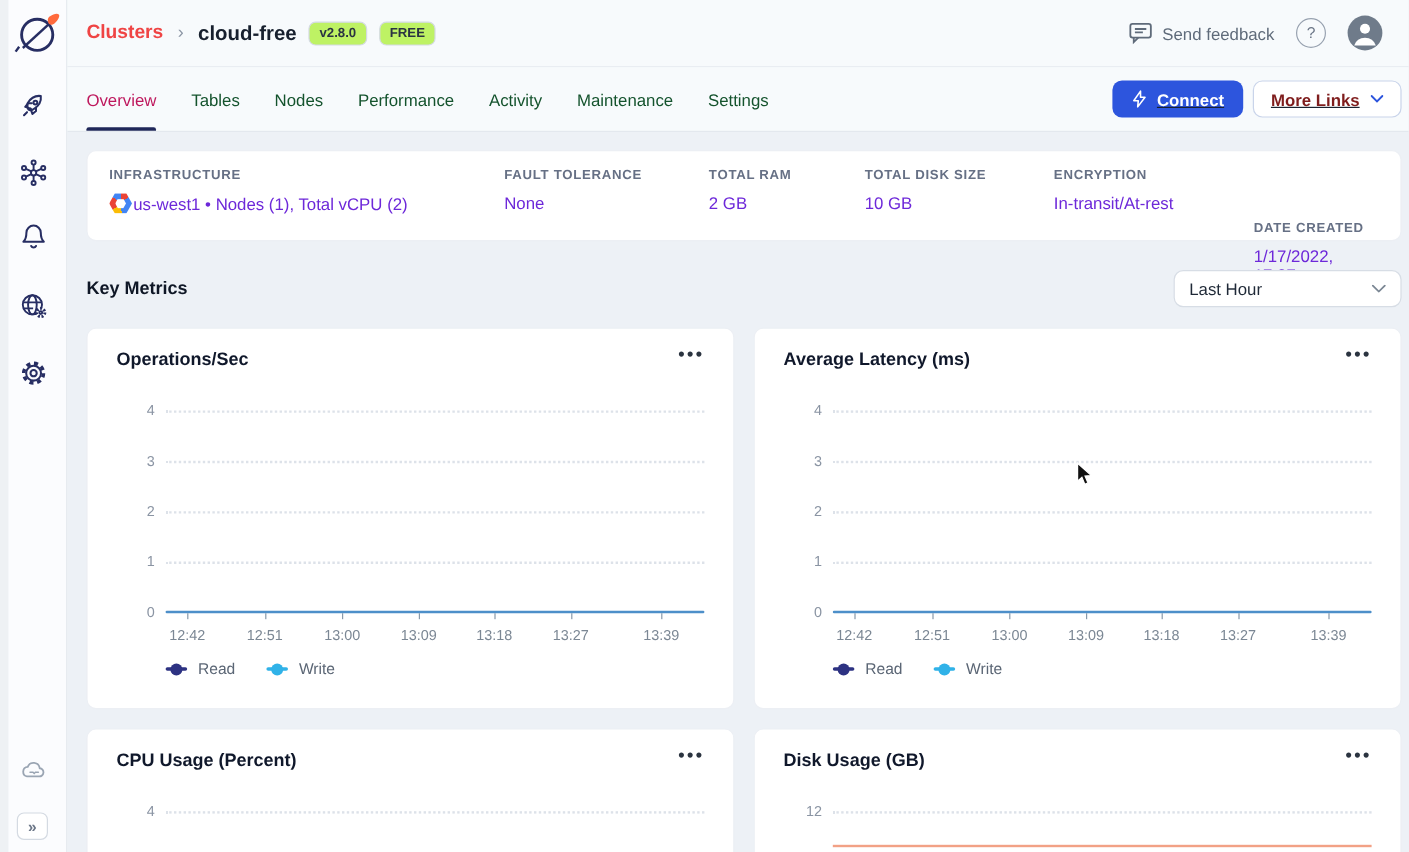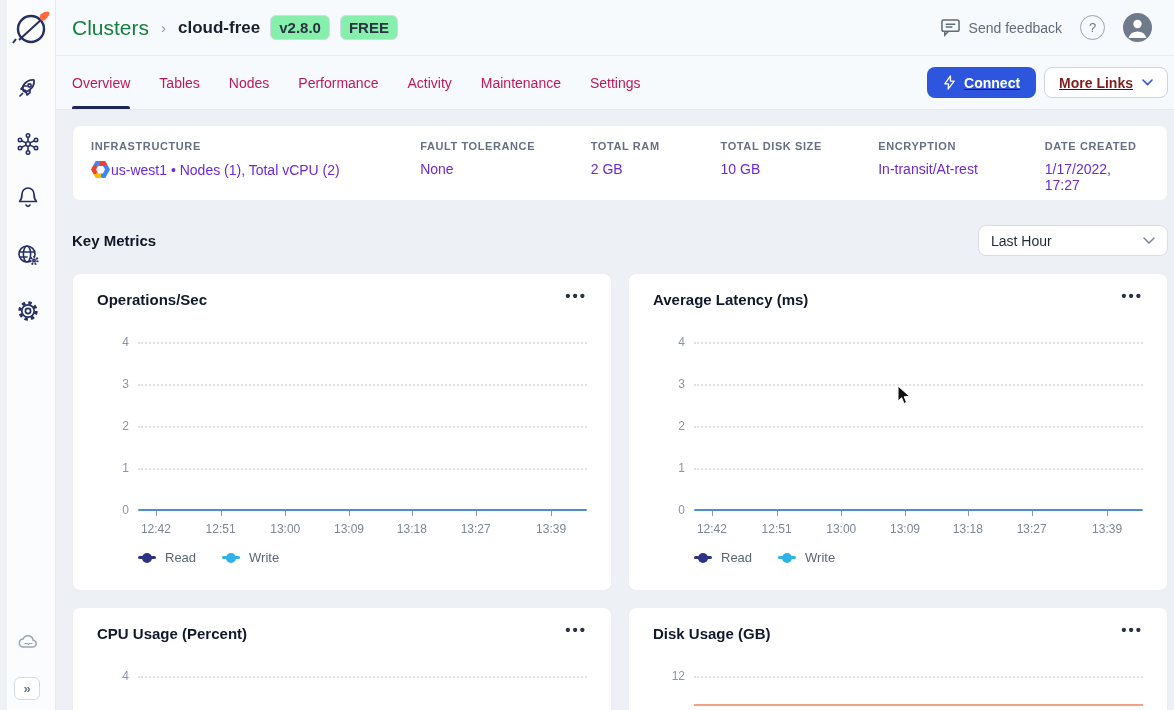--- a/index.html
+++ b/index.html
@@ -13,52 +13,52 @@
   .side-icon { position:absolute; left:16px; width:24px; height:24px; color:#272e63; cursor:pointer; }
   .side-icon svg { width:24px; height:24px; display:block; }
   .icon-rocket { top:76px; } .icon-cluster { top:132px; } .icon-bell { top:185px; }
   .icon-globe { top:243px; } .icon-gear { top:299px; }
   .icon-cloud { top:630px; color:#9aa5b3; }
   .expand-btn { position:absolute; left:14px; top:677px; width:26px; height:23px; border:1px solid #d4dae2; border-radius:6px; background:#fff;
     color:#6b7687; font-size:13px; line-height:21px; text-align:center; cursor:pointer; font-weight:bold; }
 
   
   .header { position:absolute; left:56px; top:0; width:1118px; height:56px; background:#f7fafc; border-bottom:1px solid #e9edf2; display:flex; align-items:center; padding:0 22px 0 16px; }
-  .crumb-root { color:#15803d; font-size:21px; font-weight:normal; cursor:pointer; }
+  .crumb-root { color:#ef4444; font-size:16px; font-weight:bold; cursor:pointer; }
   .crumb-sep { color:#8b95a4; margin:0 12px; font-size:15px; }
   .crumb-cur { color:#17202e; font-size:17px; font-weight:bold; }
-  .badge { display:inline-block; margin-left:10px; border:1px solid #d4dae2; background:#86efac; border-radius:6px; font-size:15px; font-weight:bold; color:#2a3342; padding:3px 8px; }
+  .badge { display:inline-block; margin-left:10px; border:1px solid #d4dae2; background:#bef264; border-radius:6px; font-size:11px; font-weight:bold; color:#2a3342; padding:3px 8px; }
   .hdr-right { margin-left:auto; display:flex; align-items:center; gap:18px; }
   .feedback { display:flex; align-items:center; gap:8px; color:#5f6b7a; font-size:14px; cursor:pointer; }
   .feedback svg { width:21px; height:19px; }
   .help-btn { width:25px; height:25px; border:1.5px solid #98a2b0; border-radius:50%; color:#6b7687; font-size:13px; line-height:22px; text-align:center; cursor:pointer; background:transparent; }
   .avatar { width:29px; height:29px; border-radius:50%; background:#6f7b8a; cursor:pointer; display:flex; align-items:center; justify-content:center; }
   .avatar svg { width:29px; height:29px; }
 
   
   .tabsbar { position:absolute; left:56px; top:56px; width:1118px; height:54px; background:#f7fafc; border-bottom:1px solid #e3e8ee; display:flex; align-items:center; padding:0 6px 0 16px; }
   .tabs { display:flex; gap:29px; height:100%; align-items:center; }
-  .tab { font-size:14px; color:#be185d; cursor:pointer; position:relative; height:100%; display:flex; align-items:center; }
+  .tab { font-size:14px; color:#14532d; cursor:pointer; position:relative; height:100%; display:flex; align-items:center; }
   .tab.active { color:#be185d; }
   .tab.active::after { content:""; position:absolute; left:0; right:0; bottom:0; height:3px; background:#1f2759; border-radius:2px 2px 0 0; }
   .tab-actions { margin-left:auto; display:flex; gap:8px; align-items:center;text-decoration:underline; }
   .btn-connect { display:flex; align-items:center; gap:8px; background:#2d55dd; color:#fff; border:none; border-radius:8px; height:31px; padding:0 16px; font-size:14px; font-weight:bold; cursor:pointer; font-family:inherit; }
   .btn-connect svg { width:13px; height:15px; }
   .btn-more { display:flex; align-items:center; gap:9px; background:#fff; color:#7f1d1d; border:1px solid #c9d4ea; border-radius:8px; height:31px; padding:0 14px; font-size:14px; font-weight:bold; cursor:pointer; font-family:inherit; }
   .btn-more svg { width:11px; height:7px; }
 
   
   .main { position:absolute; left:56px; top:110px; width:1118px; height:600px; overflow:hidden; padding:15px 6px 0 16px; }
 
   .info-card { background:#fff; border:1px solid #eceff4; border-radius:8px; height:76px; display:flex; padding:14px 18px 0 18px; }
   .fld { }
   .fld-label { font-size:11px; letter-spacing:.6px; color:#667085; font-weight:bold; }
   .fld-value { margin-top:9px; font-size:14px; color:#6d28d9; display:flex; align-items:center; gap:1px; }
   .fld:nth-child(1){width:332px;} .fld:nth-child(2){width:172px;} .fld:nth-child(3){width:131px;}
-  .fld:nth-child(4){width:159px;} .fld:nth-child(5){width:168px;} .fld:nth-child(6){margin-left:auto;}
+  .fld:nth-child(4){width:159px;} .fld:nth-child(5){width:168px;} .fld:nth-child(6){margin-left:auto;margin-top:44px;}
   .gcp-hex { width:19px; height:17px; position:relative; clip-path:polygon(25% 0,75% 0,100% 50%,75% 100%,25% 100%,0 50%);
     background:conic-gradient(from 0deg,#ea4335 0 14%,#4285f4 14% 48%,#fbbc05 48% 64%,#ea4335 64% 86%,#4285f4 86% 100%); }
   .gcp-hex::after { content:""; position:absolute; left:5px; top:4.5px; width:9px; height:8px; clip-path:polygon(25% 0,75% 0,100% 50%,75% 100%,25% 100%,0 50%); background:#fff; }
 
   .metrics-row { display:flex; align-items:center; margin-top:24px; height:31px; }
   .metrics-title { font-size:15px; font-weight:bold; color:#0f1726; }
   .range-select { margin-left:auto; width:190px; height:31px; background:#fff; border:1px solid #d7dde5; border-radius:8px; display:flex; align-items:center; padding:0 12px; font-size:14px; color:#1f2937; cursor:pointer; }
   .range-select svg { margin-left:auto; width:12px; height:7px; }
 
   .charts-grid { margin-top:17px; display:grid; grid-template-columns:1fr 1fr; gap:16px; }

